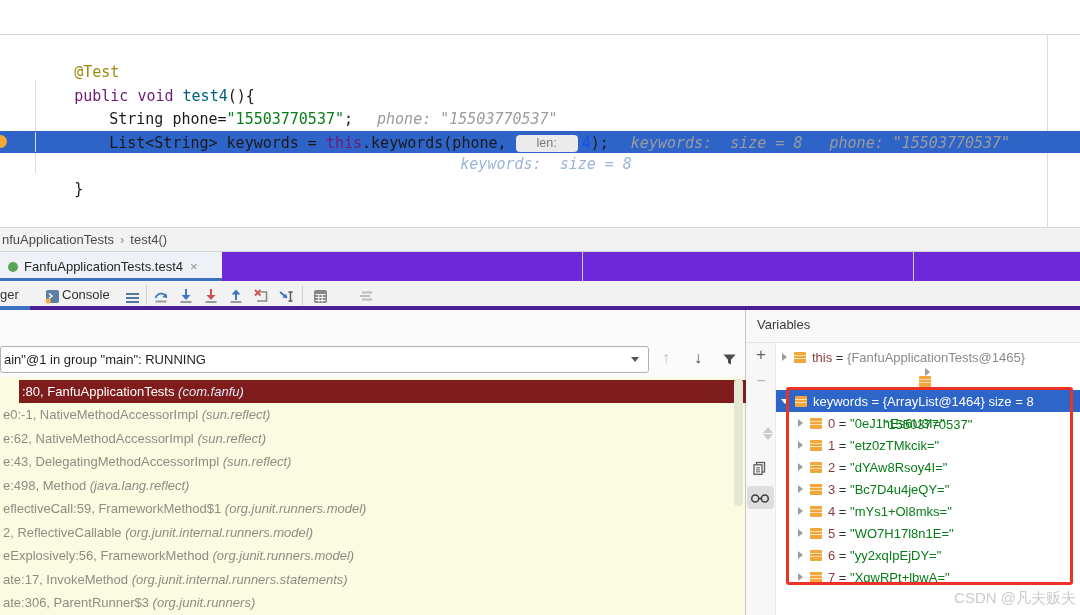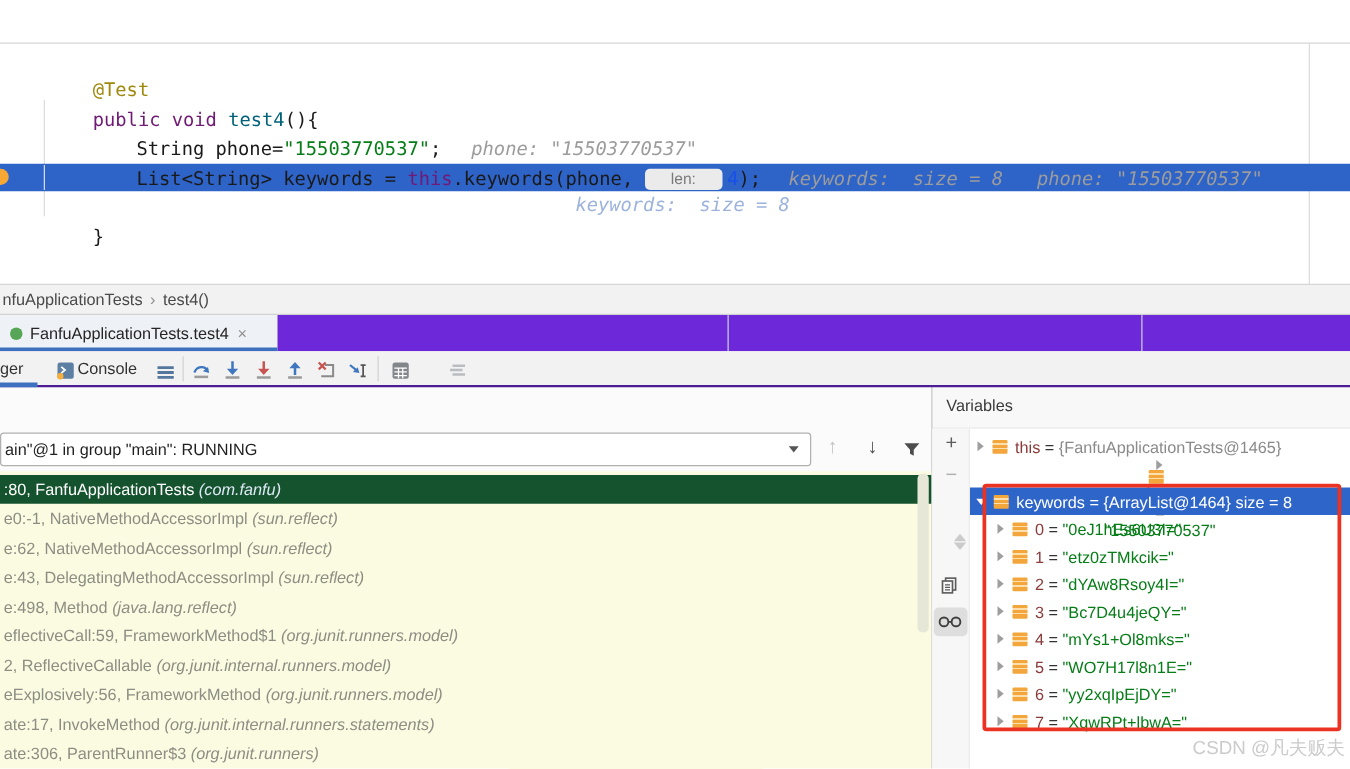--- a/index.html
+++ b/index.html
@@ -34,40 +34,40 @@
   .breadcrumb .sep { color:#8e8e8e; padding:0 6px; }
   
   .tabbar { position:absolute; left:0; top:252px; width:1080px; height:29px; background:#6d28d9; }
   .tab-sep { position:absolute; top:0; width:1px; height:29px; background:#c8ced6; }
   .active-tab { position:absolute; left:0; top:0; width:222px; height:29px; background:#eef1f5; display:flex; align-items:center; }
   .tab-underline { position:absolute; left:0; top:25.5px; width:222px; height:3.5px; background:#3d70be; }
   .run-dot { width:10px; height:10px; border-radius:50%; background:#57a657; margin-left:8px; }
   .tab-label { font-size:13px; color:#262626; margin-left:6px; }
   .tab-close { font-size:13px; color:#909090; margin-left:7px; cursor:default; }
   
-  .dbg-toolbar { position:absolute; left:0; top:281px; width:1080px; height:29px; background:#f2f2f2; border-bottom:2px solid #4c1d95; }
+  .dbg-toolbar { position:absolute; left:0; top:281px; width:1080px; height:29px; background:#f2f2f2; border-bottom:4px solid #4c1d95; }
   .tool-tab { position:absolute; top:6px; font-size:13px; color:#333; }
   .ger-underline { position:absolute; left:0; top:25px; width:30px; height:3.5px; background:#3d70be; }
   .tb-icon { position:absolute; top:6px; width:18px; height:18px; display:flex; align-items:center; justify-content:center; }
   .vsep { position:absolute; top:4px; width:1px; height:20px; background:#d2d2d2; }
   .burger { width:13px; height:10px; background:linear-gradient(#54779e 0 2.4px, rgba(0,0,0,0) 2.4px 3.9px, #54779e 3.9px 6.3px, rgba(0,0,0,0) 6.3px 7.8px, #54779e 7.8px 10px); }
   
   .panel-strip-left { position:absolute; left:0; top:310px; width:745px; height:67px; background:#fbfbfb; }
   .panel-strip-right { position:absolute; left:746px; top:310px; width:334px; height:33px; background:#f8f8f8; border-bottom:1px solid #e6e6e6; }
   .vars-header { position:absolute; left:757px; top:317px; font-size:13px; color:#3a3a3a; }
   .panel-divider { position:absolute; left:745px; top:310px; width:1px; height:305px; background:#c6c6c6; }
   
   .thread-dd { position:absolute; left:0; top:346px; width:649px; height:27px; background:#fff; border:1px solid #b0b0b0; border-radius:3px; font-size:13px; color:#1f1f1f; line-height:25px; white-space:pre; overflow:hidden; padding-left:3px; }
   .dd-arrow { position:absolute; left:631px; top:357px; width:0; height:0; border-left:4.5px solid rgba(0,0,0,0); border-right:4.5px solid rgba(0,0,0,0); border-top:5px solid #555; }
   .nav-ic { position:absolute; font-size:16px; }
   .frames-list { position:absolute; left:0; top:377px; width:745px; height:238px; background:#fafbe0; }
   .frames-scroll { position:absolute; left:734px; top:379px; width:9px; height:127px; background:#e7e7d8; border-radius:4px; }
   .frame-row { position:absolute; left:0; width:745px; height:23.5px; font-size:13px; line-height:23.5px; color:#8e8d84; padding-left:3px; white-space:pre; overflow:hidden; }
   .frame-row .pkg { font-style:italic; }
-  .frame-row.sel { background:#14532d; color:#fff; }
+  .frame-row.sel { background:#7f1d1d; color:#fff;margin-left:19px; }
   .frame-row.sel .pkg { color:#dfe8f7; }
   
   .vars-bg { position:absolute; left:746px; top:343px; width:334px; height:272px; background:#fff; }
   .vars-strip { position:absolute; left:746px; top:343px; width:30px; height:272px; background:#f7f7f7; border-right:1px solid #ebebeb; }
   .strip-btn { position:absolute; width:24px; text-align:center; }
   .tri-up-sm { width:0; height:0; border-left:5px solid rgba(0,0,0,0); border-right:5px solid rgba(0,0,0,0); border-bottom:6px solid #cbcbcb; }
   .tri-dn-sm { width:0; height:0; border-left:5px solid rgba(0,0,0,0); border-right:5px solid rgba(0,0,0,0); border-top:6px solid #cbcbcb; }
   .glasses-bg { position:absolute; left:747px; top:486px; width:27px; height:23px; background:#dedede; border-radius:4px; }
   .var-row { position:absolute; left:776px; width:304px; height:22px; display:flex; align-items:center; font-size:13px; color:#333; }
   .var-row span { white-space:pre; }

